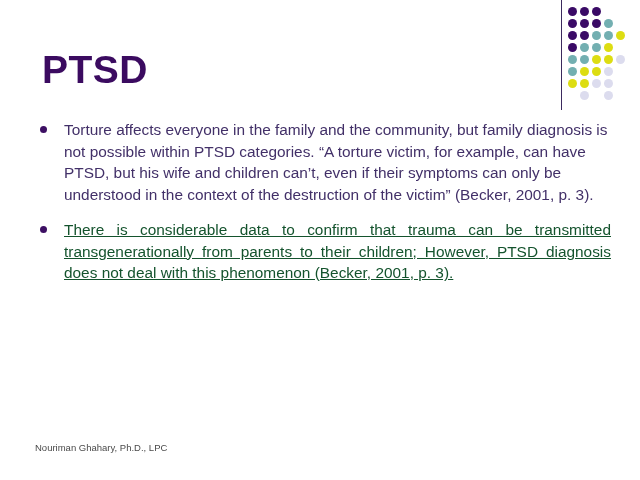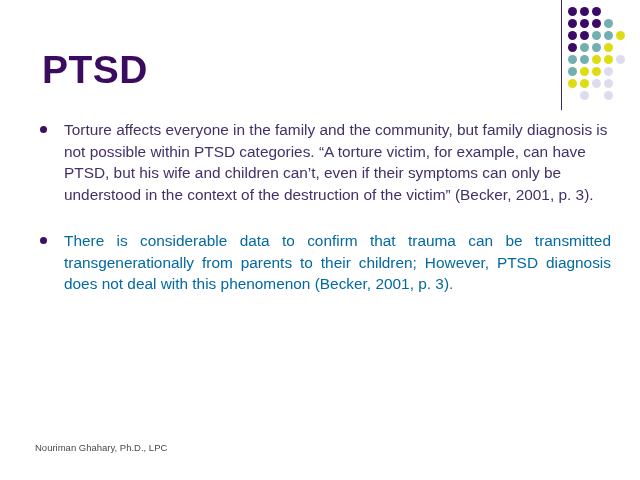--- a/index.html
+++ b/index.html
@@ -72,21 +72,21 @@
   
   #body {
     position: absolute;
     left: 31px;
     top: 119px;
     width: 580px;
   }
   .bullet-item {
     position: relative;
     padding-left: 33px;
-    margin-bottom: 25px;
+    margin-bottom: 14px;
     font-size: 15.4px;
     line-height: 21.5px;
     color: #423068;
   }
   .bullet-item:last-child { margin-bottom: 0; }
   .bullet-marker {
     position: absolute;
     left: 9px;
     top: 7px;
     width: 7px;
@@ -129,21 +129,21 @@
 
   <div id="title" style="color: rgb(59, 11, 96);">PTSD</div>
 
   <div id="body">
 
     <div class="bullet-item" style="color: rgb(66, 48, 104);">
       <span class="bullet-marker"></span>
       <span class="bullet-text align-left">Torture affects everyone in the family and the community, but family diagnosis is not possible within PTSD categories. “A torture victim, for example, can have PTSD, but his wife and children can’t, even if their symptoms can only be understood in the context of the destruction of the victim” (Becker, 2001, p. 3).</span>
     </div>
 
-    <div class="bullet-item" style="color: #0369a1;">
+    <div class="bullet-item" style="color: #14532d; text-decoration: underline;">
       <span class="bullet-marker"></span>
       <span class="bullet-text align-justify">There is considerable data to confirm that trauma can be transmitted transgenerationally from parents to their children; However, PTSD diagnosis does not deal with this phenomenon (Becker, 2001, p. 3).</span>
     </div>
 
   </div>
 
   <div id="footer" style="color: rgb(74, 74, 74); text-align: right;">Nouriman Ghahary,  Ph.D., LPC</div>
 
 </div>
 

